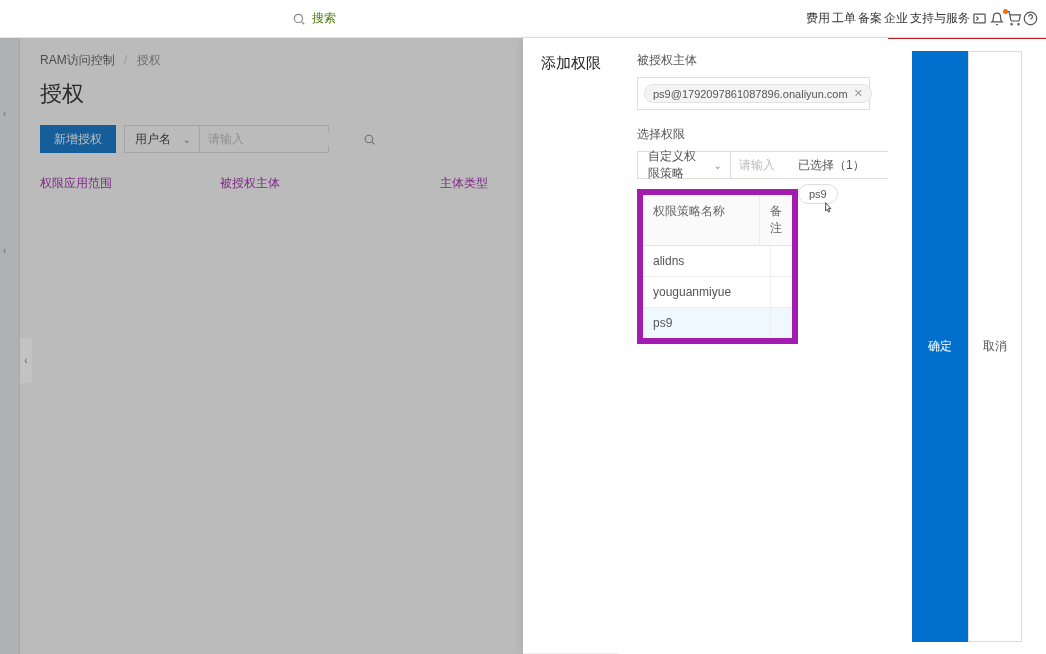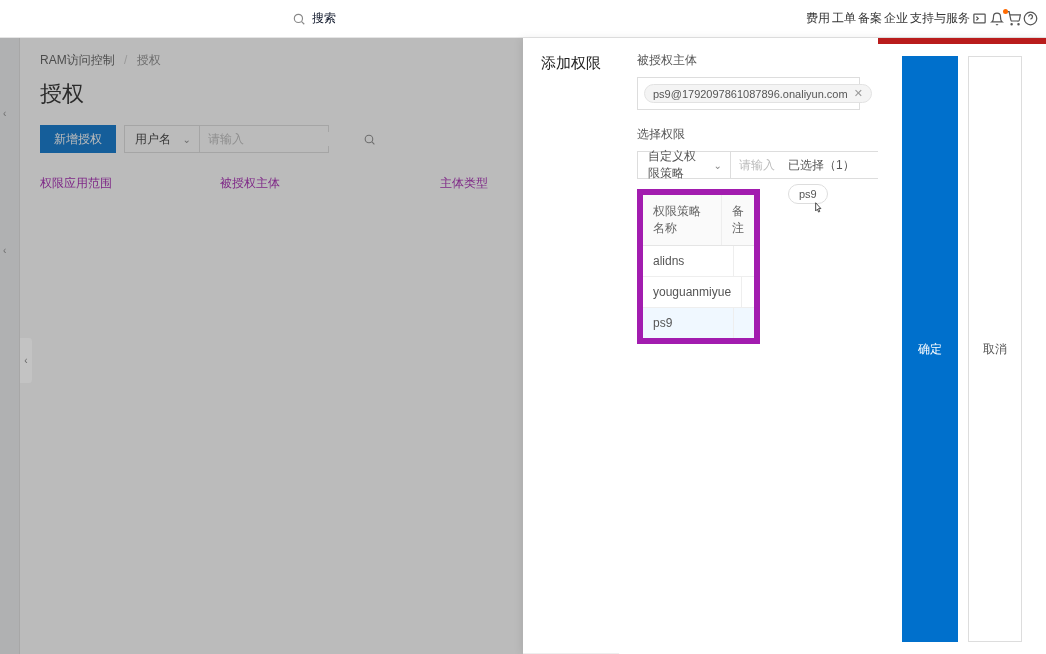--- a/index.html
+++ b/index.html
@@ -25,21 +25,21 @@
       border-bottom: 1px solid #e5e5e5;
       display: flex;
       align-items: center;
       padding: 0 12px;
       position: relative;
     }
     .search-area {
       display: flex;
       align-items: center;
       margin-left: 280px;
-      color: #0f172a;
+      color: #4d7c0f;
     }
     .search-icon-top {
       width: 14px;
       height: 14px;
       margin-right: 6px;
     }
     .nav-right {
       position: absolute;
       right: 8px;
       display: flex;
@@ -255,21 +255,21 @@
     }
     .tag .x {
       margin-left: 6px;
       color: #999;
       cursor: pointer;
       font-size: 11px;
     }
     
     .perm-area {
       display: flex;
-      gap: 28px;
+      gap: 0;
     }
     .perm-left {
       flex: 1;
       min-width: 0;
     }
     .perm-search-row {
       display: flex;
       margin-bottom: 10px;
     }
     .perm-type-select {
@@ -357,24 +357,23 @@
     }
     .cursor-icon {
       position: absolute;
       top: 14px;
       left: 22px;
       font-size: 14px;
       color: #333;
     }
     
     .drawer-footer {
-      border-top: 6px solid #b91c1c;
+      border-top: 1px solid #b91c1c;
       padding: 12px 24px;
       display: flex;
-      gap: 10px;
     }
     .btn-ok {
       background: #0070cc;
       color: #fff;
       border: none;
       padding: 6px 16px;
       font-size: 12px;
       cursor: pointer;
     }
     .btn-cancel {

